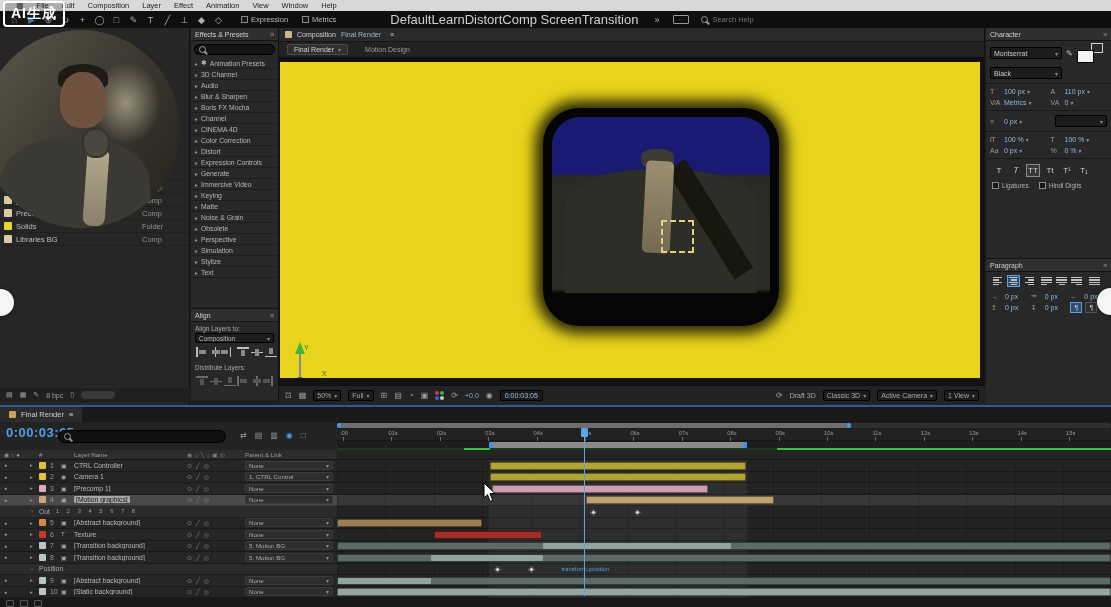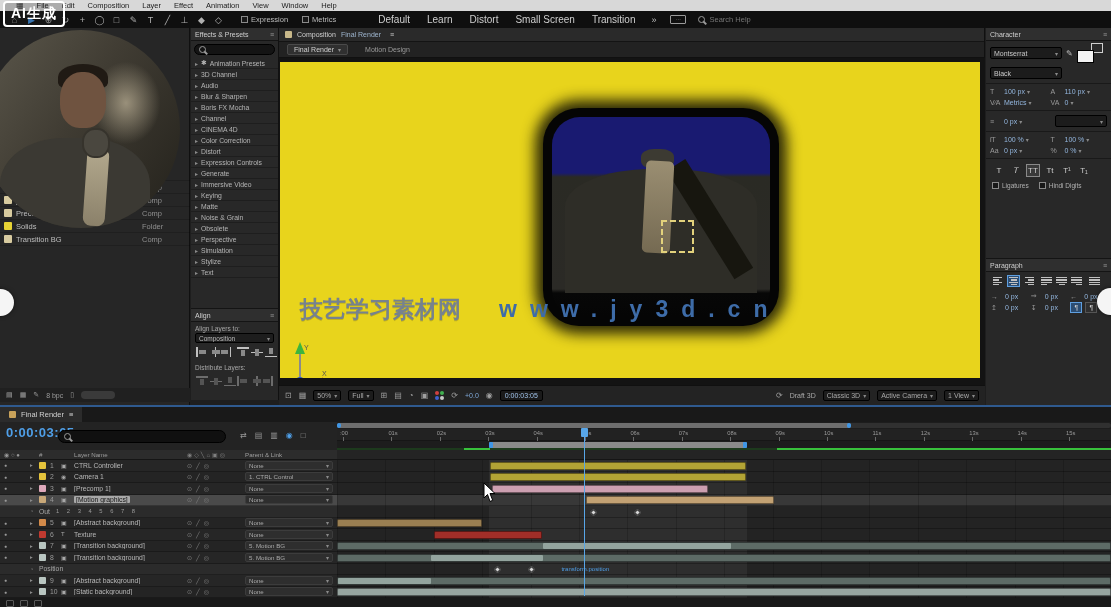--- a/index.html
+++ b/index.html
@@ -13,21 +13,21 @@
   .menubar .appicon{font-size:8px;color:#333}
   .menu-item{cursor:default}
 
   
   .toolbar{position:absolute;left:0;top:11px;width:1111px;height:17px;background:#0f0f0f;
            display:flex;align-items:center;padding:0 6px;font-size:9px;color:#b8b8b8;z-index:25}
   .tool{width:17px;text-align:center;font-size:9px;color:#b0b0b0}
   .tool.active{color:#3e8ede}
   .tb-group{display:flex;align-items:center;gap:3px;margin-left:14px;font-size:7.5px;color:#bdbdbd}
   .cb{width:7px;height:7px;border:1px solid #8a8a8a;background:#181818;display:inline-block}
-  .ws{display:flex;gap:17px;margin-left:42px;font-size:10px;color:#cfcfcf}
+  .ws{display:flex;margin-left:54px;font-size:13px;color:#cfcfcf}
   .ovf{margin-left:16px;color:#bdbdbd}
   .kbdicon{margin-left:14px;width:16px;height:9px;border:1px solid #9a9a9a;border-radius:1px;
            font-size:5px;line-height:7px;text-align:center;color:#bdbdbd}
   .searchhelp{margin-left:12px;display:flex;align-items:center;gap:4px;width:104px}
   .searchhelp input{background:transparent;border:0;outline:0;color:#c8c8c8;font-size:7.5px;width:84px;
                     font-family:"Liberation Sans",sans-serif}
   .mag{width:7px;height:7px;border:1px solid #9a9a9a;border-radius:50%;position:relative;display:inline-block;flex:0 0 auto}
   .mag::after{content:"";position:absolute;width:4px;height:1.5px;background:#9a9a9a;transform:rotate(45deg);right:-3px;bottom:-1px}
 
   
@@ -240,21 +240,21 @@
       <span>Expression</span>
     </span>
     <span class="tb-group">
       <span class="cb"></span>
       <span>Metrics</span>
     </span>
     <span id="workspaces" class="ws">
         <span>Default</span>
         <span>Learn</span>
         <span>Distort</span>
-        <span>Small Screen</span>
+        <span>Comp Screen</span>
         <span>Transition</span>
       </span>
     <span class="ovf">»</span>
     <span class="kbdicon">···</span>
     <span class="searchhelp">
       <span class="mag"></span>
       <input placeholder="Search Help" style="">
     </span>
   </div>
 
@@ -282,21 +282,21 @@
           <span class="proj-name">Precomp 1</span>
           <span class="proj-type">Comp</span>
         </div>
         <div class="proj-row">
           <span class="proj-sw" style="background: rgb(232, 212, 53);"></span>
           <span class="proj-name">Solids</span>
           <span class="proj-type">Folder</span>
         </div>
         <div class="proj-row">
           <span class="proj-sw" style="background: rgb(216, 203, 160);"></span>
-          <span class="proj-name">Transition BG</span>
+          <span class="proj-name">Libraries BG</span>
           <span class="proj-type">Comp</span>
         </div>
       </div>
     <div class="proj-foot">
       <span>▤</span>
       <span>▦</span>
       <span>✎</span>
       <span>8 bpc</span>
       <span>▯</span>
       <span class="pill"></span>
@@ -466,24 +466,20 @@
         <svg class="gizmo" width="52" height="56" viewBox="0 0 52 56">
           <line x1="14" y1="40" x2="14" y2="12" stroke="#8a8a8a" stroke-width="2"></line>
           <polygon points="14,2 9,14 19,14" fill="#3db53d"></polygon>
           <line x1="14" y1="40" x2="38" y2="42" stroke="#8a8a8a" stroke-width="2"></line>
           <polygon points="48,42.5 36,37.5 36,47.5" fill="#d03828"></polygon>
           <circle cx="14" cy="41" r="4" fill="#2858c8"></circle>
           <circle cx="50" cy="50" r="3" fill="#c03020"></circle>
           <text x="18" y="10" font-size="7" fill="#555">Y</text>
           <text x="36" y="36" font-size="7" fill="#555">X</text>
         </svg>
-        <div class="wm">
-          <span class="wm-site">技艺学习素材网</span>
-          <span class="wm-url">www.jy3d.cn</span>
-        </div>
       </div>
     </div>
 
     <div class="comp-foot">
       <span class="cf-ic">⊡</span>
       <span class="cf-ic">▦</span>
       <span class="cf-dd">
         <span>50%</span>
         <span class="caret">▾</span>
       </span>

